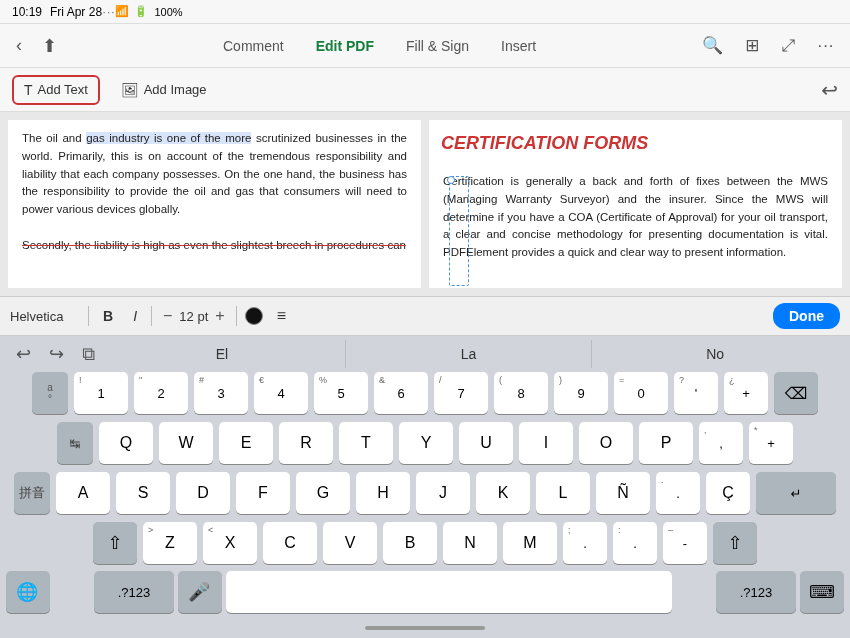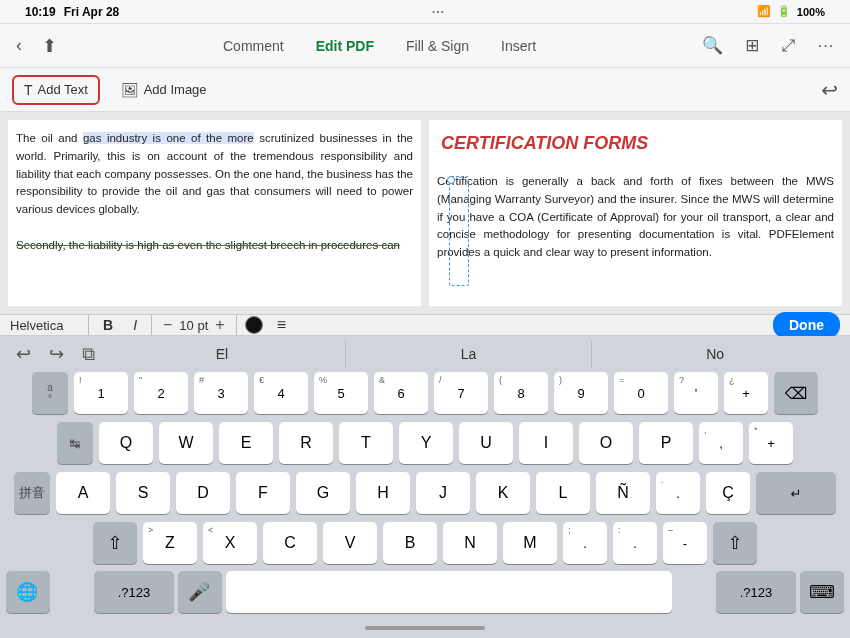--- a/index.html
+++ b/index.html
@@ -12,24 +12,24 @@
       display: flex;
       flex-direction: column;
     }
 
     
     .status-bar {
       height: 24px;
       background: #f7f7f7;
       display: flex;
       align-items: center;
-      justify-content: space-between;
-      padding: 0 25px;
+      justify-content: flex-start;
+      padding: 0 12px;
       font-size: 12px;
-      font-weight: 700;
+      font-weight: 400;
       color: #000;
       border-bottom: 1px solid #ddd;
     }
     .status-left { display: flex; align-items: center; gap: 8px; }
     .status-right { display: flex; align-items: center; gap: 6px; font-size: 11px; }
 
     
     .top-toolbar {
       height: 44px;
       background: #f7f7f7;
@@ -138,21 +138,21 @@
       overflow: hidden;
       position: relative;
       font-size: 12px;
       line-height: 1.5;
       color: #222;
     }
     .pdf-page-left { margin-left: 8px; }
     .pdf-page-right { margin-right: 8px; }
 
     .pdf-text {
-      padding: 10px 8px;
+      padding: 10px 14px;
       text-align: justify;
       font-size: 11.5px;
       line-height: 1.55;
     }
 
     .strikethrough {
       text-decoration: line-through;
       text-decoration-color: #cc3333;
     }
 
@@ -180,21 +180,21 @@
       left: 18px;
       width: 8px;
       height: 8px;
       border: 1.5px solid #4a90d9;
       border-radius: 50%;
       background: white;
     }
 
     
     .format-toolbar {
-      height: 22px;
+      height: 40px;
       background: #f0f0f0;
       border-top: 1px solid #ccc;
       border-bottom: 1px solid #ccc;
       display: flex;
       align-items: center;
       padding: 0 10px;
       gap: 8px;
     }
     .font-name {
       font-size: 13px;
@@ -494,21 +494,21 @@
 </div>
 
 <div class="format-toolbar">
   <span class="font-name">Helvetica</span>
   <div class="fmt-separator"></div>
   <button class="fmt-btn">B</button>
   <button class="fmt-btn" style="font-style:italic;font-weight:normal;">I</button>
   <div class="fmt-separator"></div>
   <div class="font-size-ctrl">
     <button>−</button>
-    <span>10 pt</span>
+    <span>12 pt</span>
     <button>+</button>
   </div>
   <div class="fmt-separator"></div>
   <div class="color-dot"></div>
   <button class="fmt-btn" style="font-size:16px;">≡</button>
   <button class="done-btn">Done</button>
 </div>
 
 <div class="keyboard-area">
 

